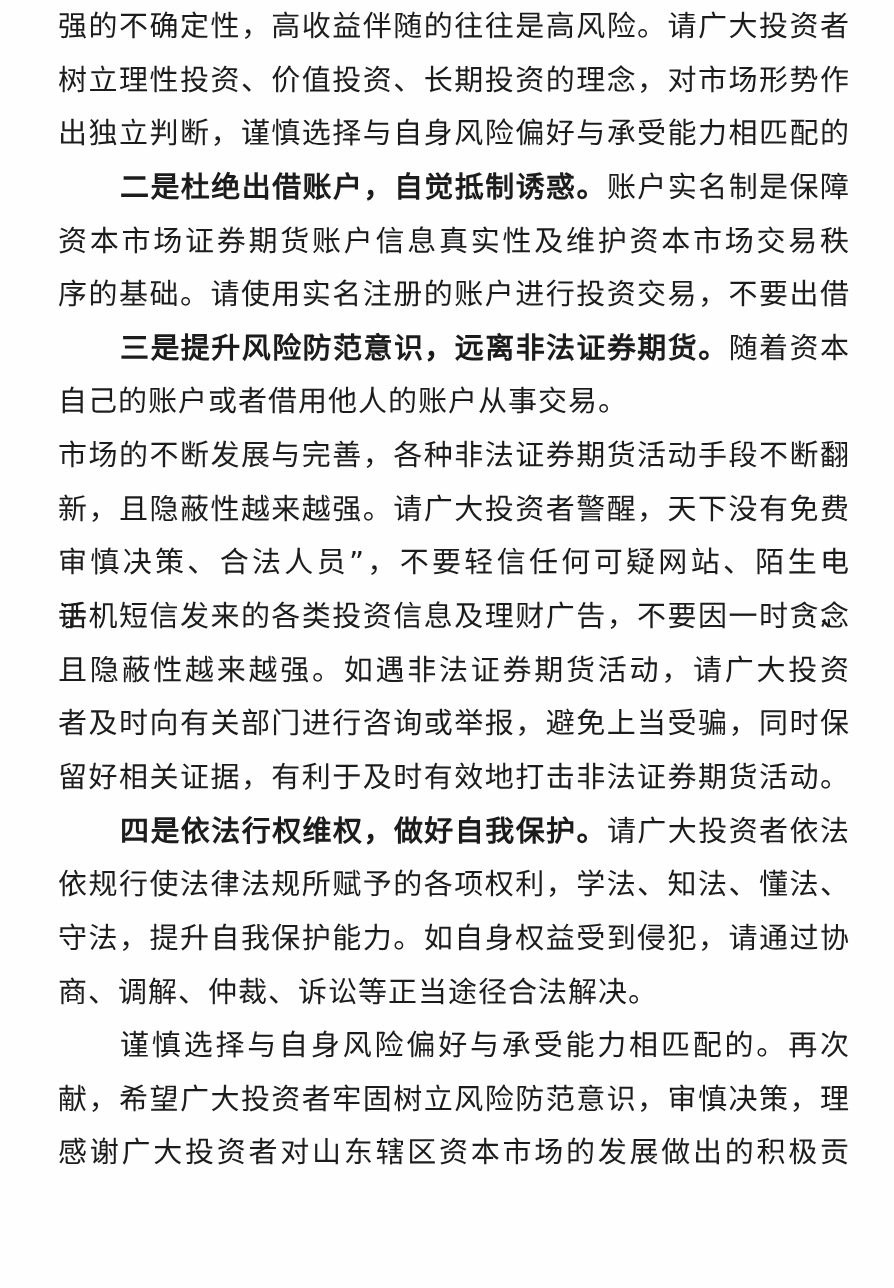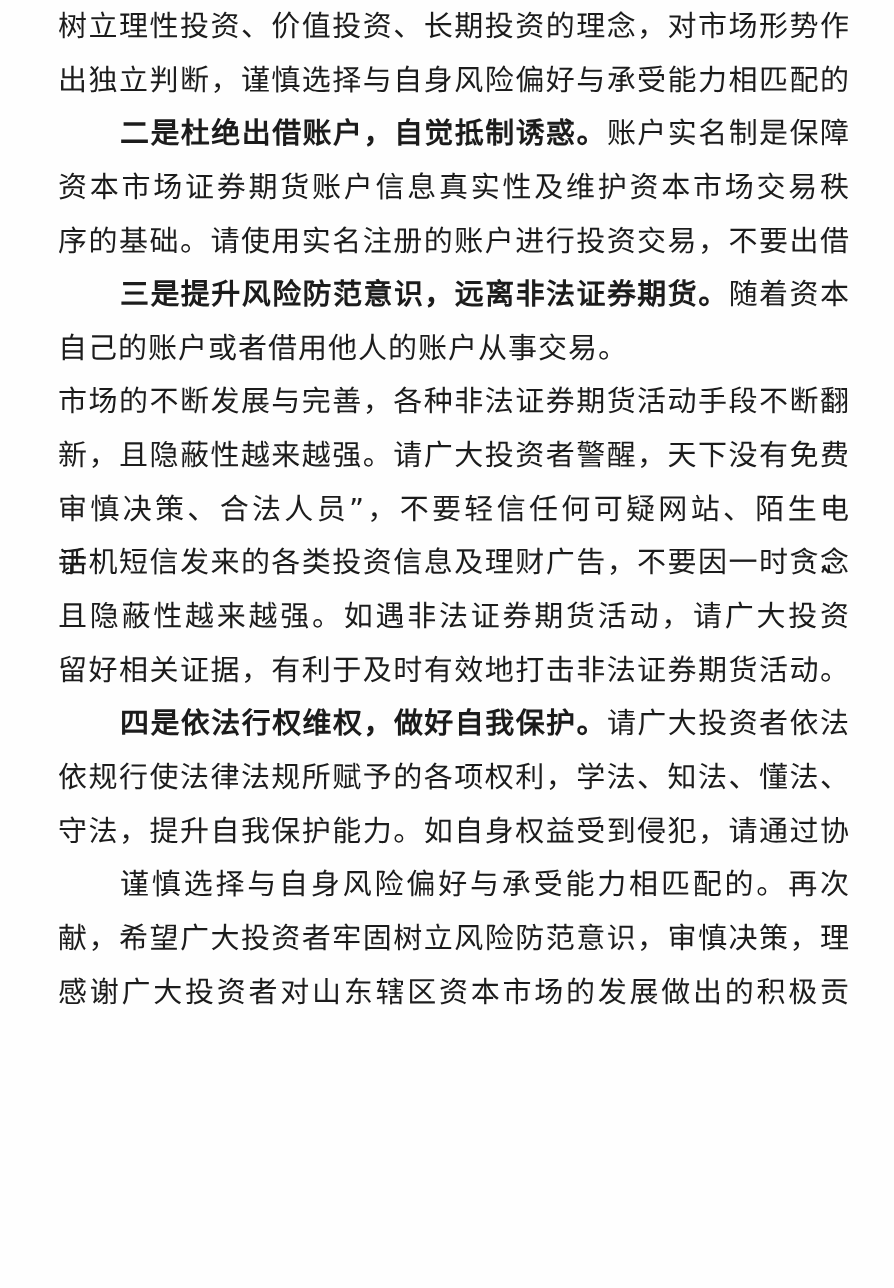--- a/index.html
+++ b/index.html
@@ -38,32 +38,35 @@
     text-indent: 62px;
   }
   .line b {
     font-weight: bold;
   }
 </style>
 </head>
 <body style="background: rgb(254, 254, 254);">
 
 <div class="doc" style="color: rgb(28, 28, 28);">
+    <div class="line justify"><span>强的不确定性，高收益伴随的往往是高风险。请广大投资者</span></div>
     <div class="line justify"><span>树立理性投资、价值投资、长期投资的理念，对市场形势作</span></div>
     <div class="line justify"><span>出独立判断，谨慎选择与自身风险偏好与承受能力相匹配的</span></div>
     <div class="line indent justify"><b>二是杜绝出借账户，自觉抵制诱惑。</b><span>账户实名制是保障</span></div>
     <div class="line justify"><span>资本市场证券期货账户信息真实性及维护资本市场交易秩</span></div>
     <div class="line justify"><span>序的基础。请使用实名注册的账户进行投资交易，不要出借</span></div>
     <div class="line indent justify"><b>三是提升风险防范意识，远离非法证券期货。</b><span>随着资本</span></div>
     <div class="line"><span>自己的账户或者借用他人的账户从事交易。</span></div>
     <div class="line justify"><span>市场的不断发展与完善，各种非法证券期货活动手段不断翻</span></div>
     <div class="line justify"><span>新，且隐蔽性越来越强。请广大投资者警醒，天下没有免费</span></div>
     <div class="line justify"><span>审慎决策、合法人员”，不要轻信任何可疑网站、陌生电话、</span></div>
     <div class="line justify"><span>手机短信发来的各类投资信息及理财广告，不要因一时贪念</span></div>
     <div class="line justify"><span>且隐蔽性越来越强。如遇非法证券期货活动，请广大投资</span></div>
+    <div class="line justify"><span>者及时向有关部门进行咨询或举报，避免上当受骗，同时保</span></div>
     <div class="line justify"><span>留好相关证据，有利于及时有效地打击非法证券期货活动。</span></div>
     <div class="line indent justify"><b>四是依法行权维权，做好自我保护。</b><span>请广大投资者依法</span></div>
     <div class="line justify"><span>依规行使法律法规所赋予的各项权利，学法、知法、懂法、</span></div>
     <div class="line justify"><span>守法，提升自我保护能力。如自身权益受到侵犯，请通过协</span></div>
+    <div class="line"><span>商、调解、仲裁、诉讼等正当途径合法解决。</span></div>
     <div class="line indent justify"><span>谨慎选择与自身风险偏好与承受能力相匹配的。再次</span></div>
     <div class="line justify"><span>献，希望广大投资者牢固树立风险防范意识，审慎决策，理</span></div>
     <div class="line justify"><span>感谢广大投资者对山东辖区资本市场的发展做出的积极贡</span></div>
   </div>
 
 </body></html>

